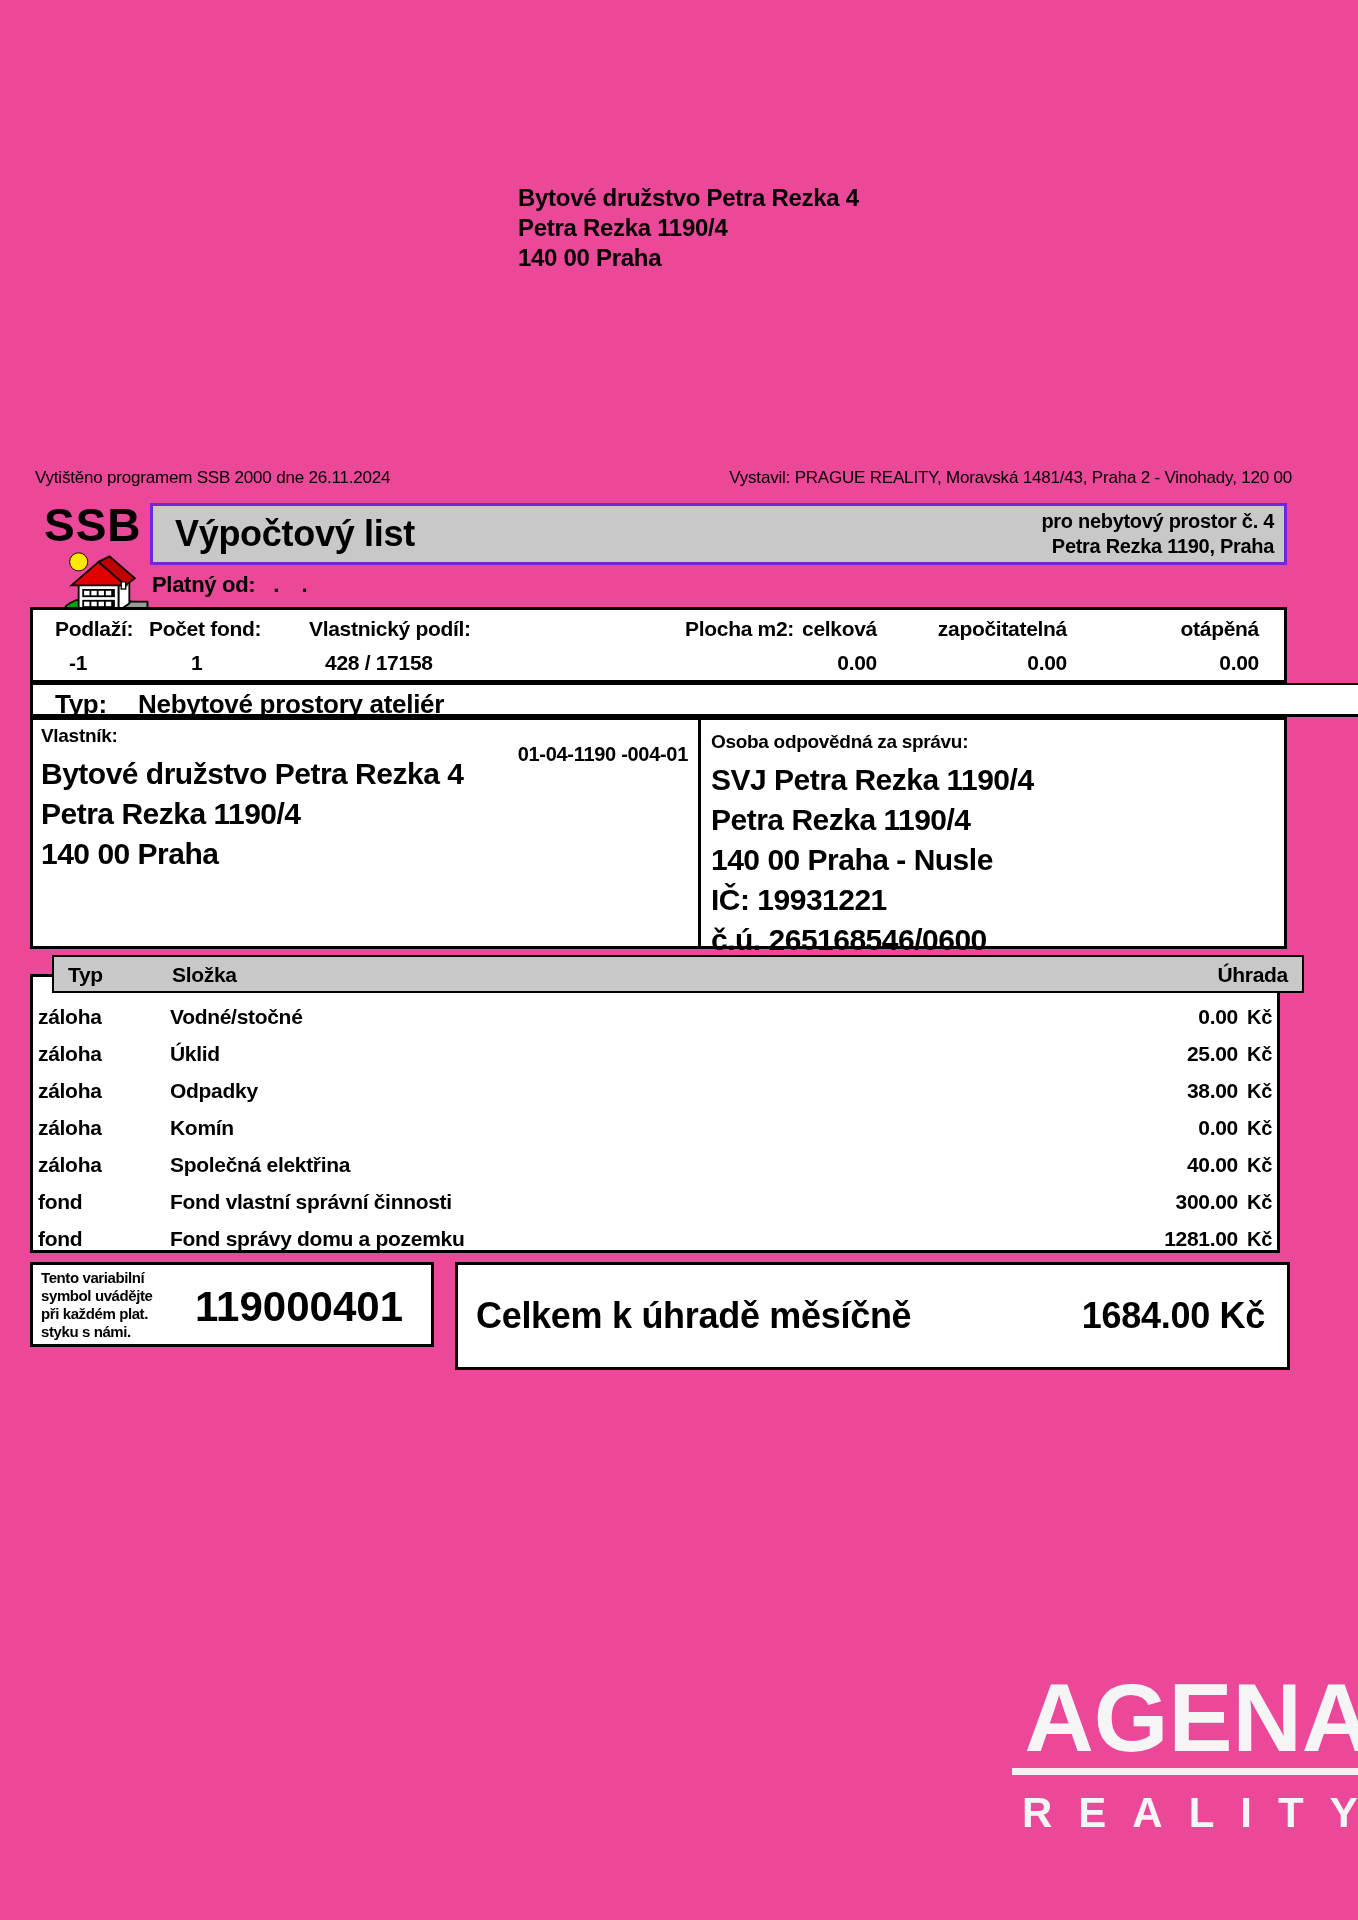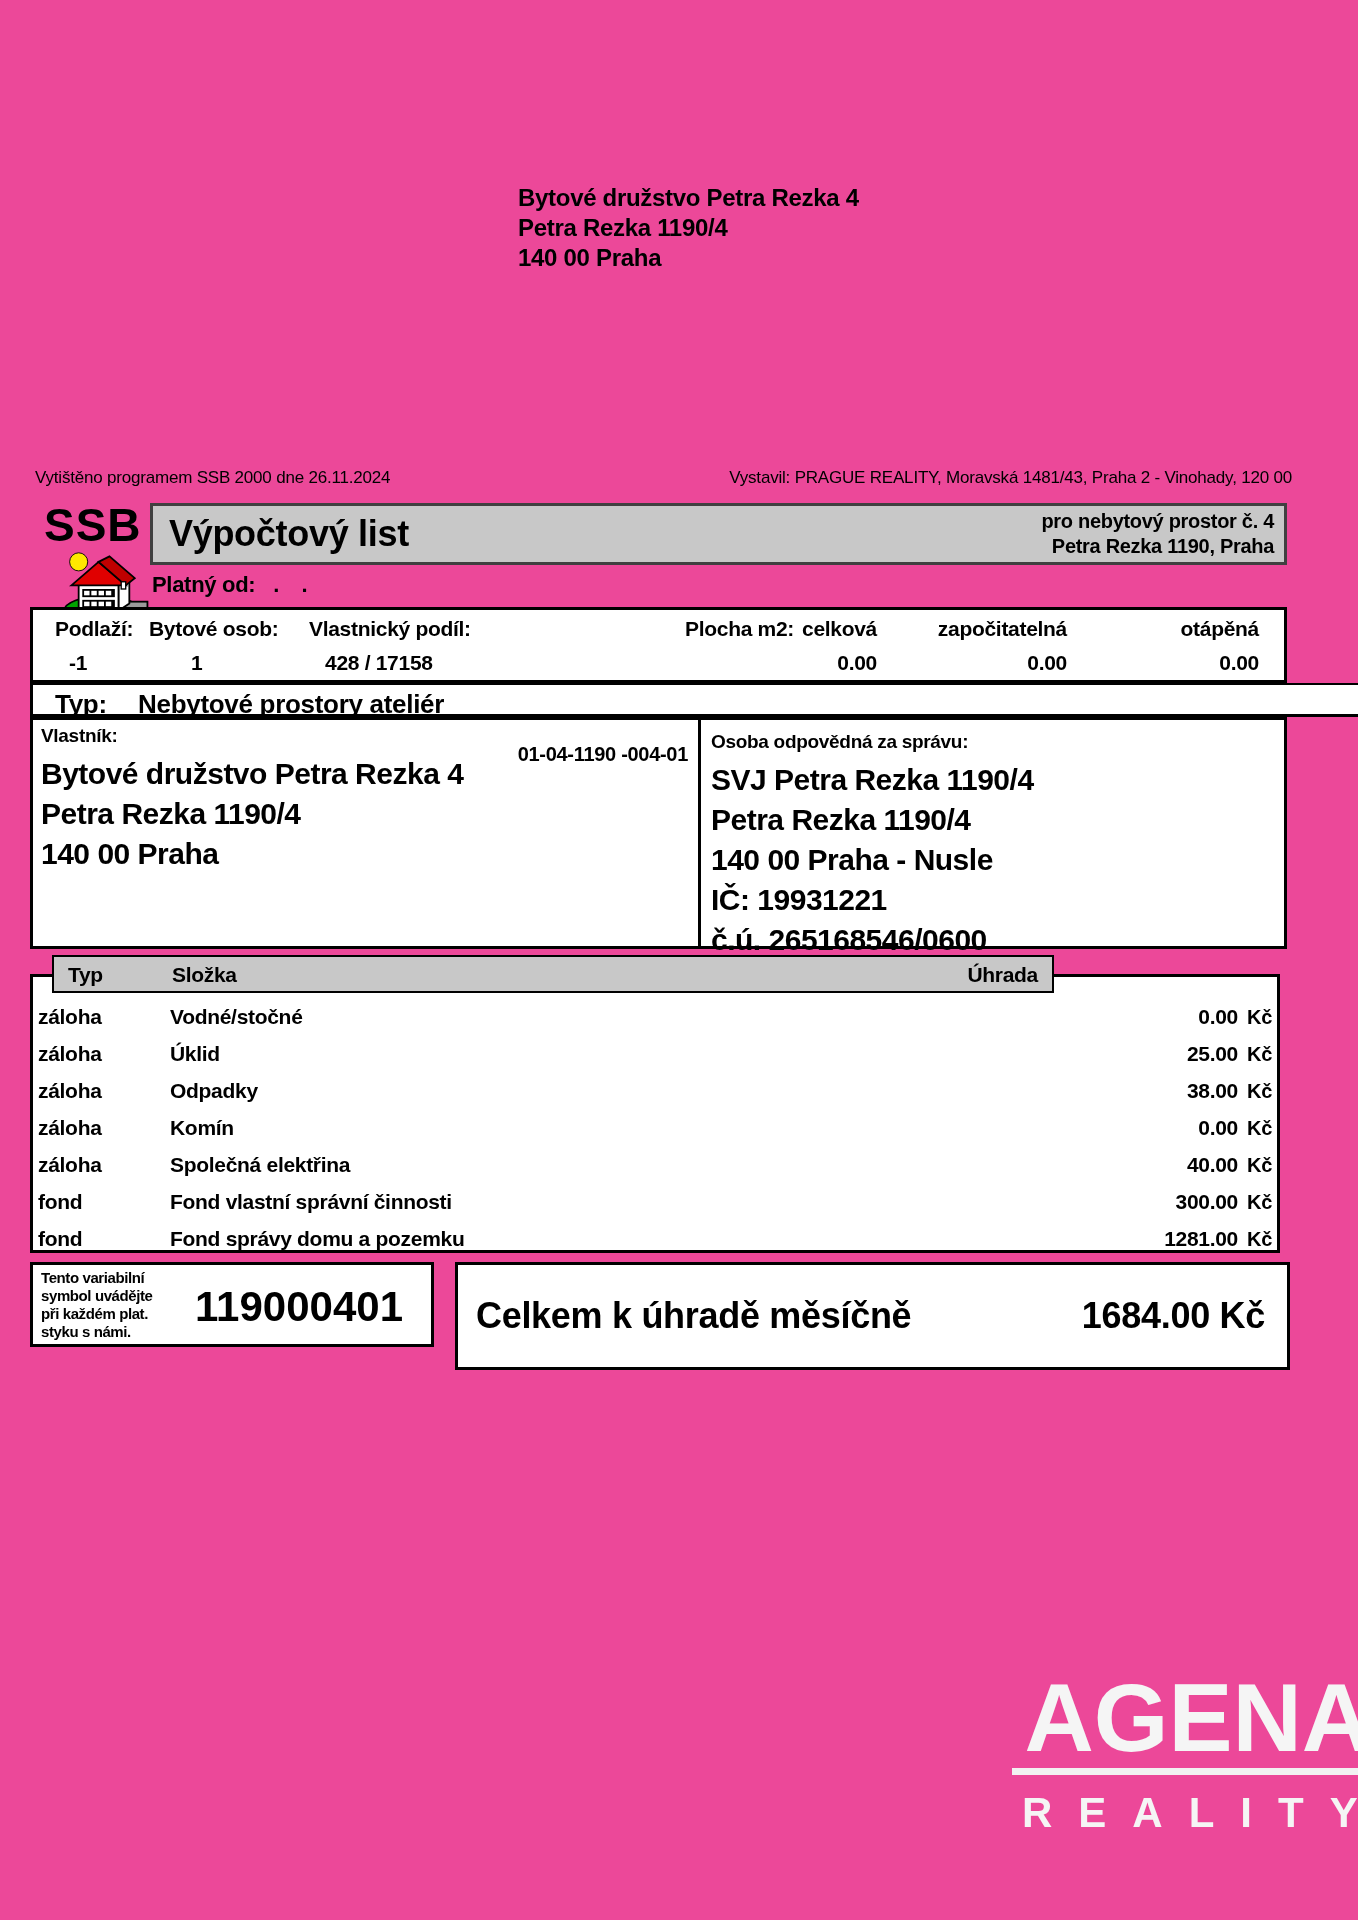--- a/index.html
+++ b/index.html
@@ -16,23 +16,23 @@
 
   
   .printed { left:35px; top:468px; font-size:17px; font-weight:normal; letter-spacing:-0.2px; }
   .issuer  { top:468px; right:66px; font-size:17px; font-weight:normal; letter-spacing:-0.2px; }
 
   
   .ssb-text { left:44px; top:498px; font-size:46px; font-weight:bold; letter-spacing:1px; }
   .house { left:58px; top:551px; width:92px; height:76px; }
   .titlebar {
     left:150px; top:503px; width:1137px; height:62px;
-    background:#c8c8c8; border:3px solid #404040;
+    background:#c8c8c8; border:3px solid #6d28d9;
     display:flex; align-items:center; justify-content:space-between;
-    padding:0 10px 0 16px;
+    padding:0 10px 0 22px;
   }
   .titlebar .title { font-size:36px; }
   .titlebar .subtitle { text-align:right; font-size:20px; line-height:25px; }
   .validfrom { left:152px; top:572px; font-size:22px; }
   .validfrom .dots { margin-left:18px; letter-spacing:8px; }
 
   
   .box { border:3px solid #000; background:#fff; }
   .infobox { left:30px; top:607px; width:1257px; height:76px; font-size:21px; }
   .inforow-label { top:7px; }
@@ -45,21 +45,21 @@
   .owner-left { position:absolute; left:0; top:0; width:668px; height:100%;
                 border-right:3px solid #000; padding:5px 8px; }
   .owner-right { position:absolute; left:668px; top:0; right:0; height:100%; padding:11px 10px; }
   .small-label { font-size:19px; }
   .unit-code { position:absolute; right:10px; top:5px; font-size:20px;margin-top:18px; }
   .big-lines { margin-top:7px; font-size:30px; line-height:40px; letter-spacing:-0.5px; }
 
   
   .compbox { left:30px; top:974px; width:1250px; height:279px; }
   .compheader {
-    left:52px; top:955px; width:1002px; height:38px;
+    left:52px; top:955px; width:1252px; height:38px;
     background:#c8c8c8; border:2px solid #000; font-size:21px;
   }
   .compheader span { position:absolute; top:6px; }
   .comp-rows { position:absolute; left:30px; top:997px; width:1250px; }
   .comp-row { position:relative; height:37px; font-size:21px; }
   .comp-row .ctype { position:absolute; left:8px; top:8px; }
   .comp-row .cname { position:absolute; left:140px; top:8px; }
   .comp-row .camt  { position:absolute; right:42px; top:8px; }
   .comp-row .ccur  { position:absolute; right:8px; top:9px; font-size:20px; }
 
@@ -124,21 +124,21 @@
       <div>Petra Rezka 1190, Praha</div>
     </div>
   </div>
   <div class="abs validfrom">
     <span>Platný od:</span><span class="dots">. .</span>
   </div>
 
   <div class="abs box infobox">
     <span class="abs inforow-label" style="left:22px">Podlaží:</span>
     <span class="abs inforow-value" style="left:36px">-1</span>
-    <span class="abs inforow-label" style="left:116px">Bytové osob:</span>
+    <span class="abs inforow-label" style="left:116px">Počet fond:</span>
     <span class="abs inforow-value" style="left:158px">1</span>
     <span class="abs inforow-label" style="left:276px">Vlastnický podíl:</span>
     <span class="abs inforow-value" style="left:292px">428 / 17158</span>
     <span class="abs inforow-label" style="left:652px">Plocha m2:</span>
     <span class="abs inforow-label" style="right:407px">celková</span>
     <span class="abs inforow-value" style="right:407px">0.00</span>
     <span class="abs inforow-label" style="right:217px">započitatelná</span>
     <span class="abs inforow-value" style="right:217px">0.00</span>
     <span class="abs inforow-label" style="right:25px">otápěná</span>
     <span class="abs inforow-value" style="right:25px">0.00</span>

